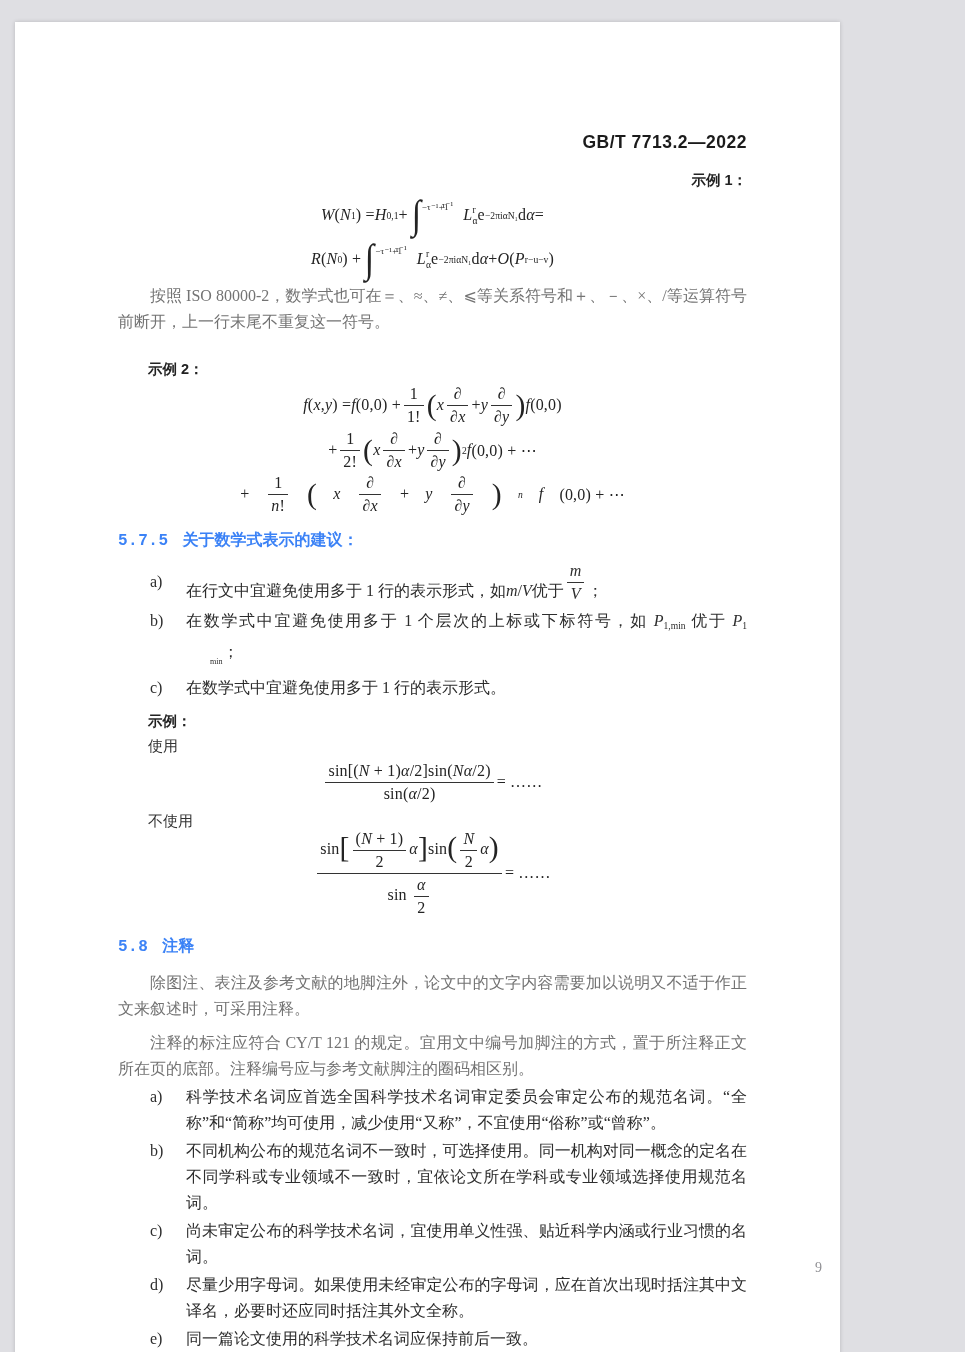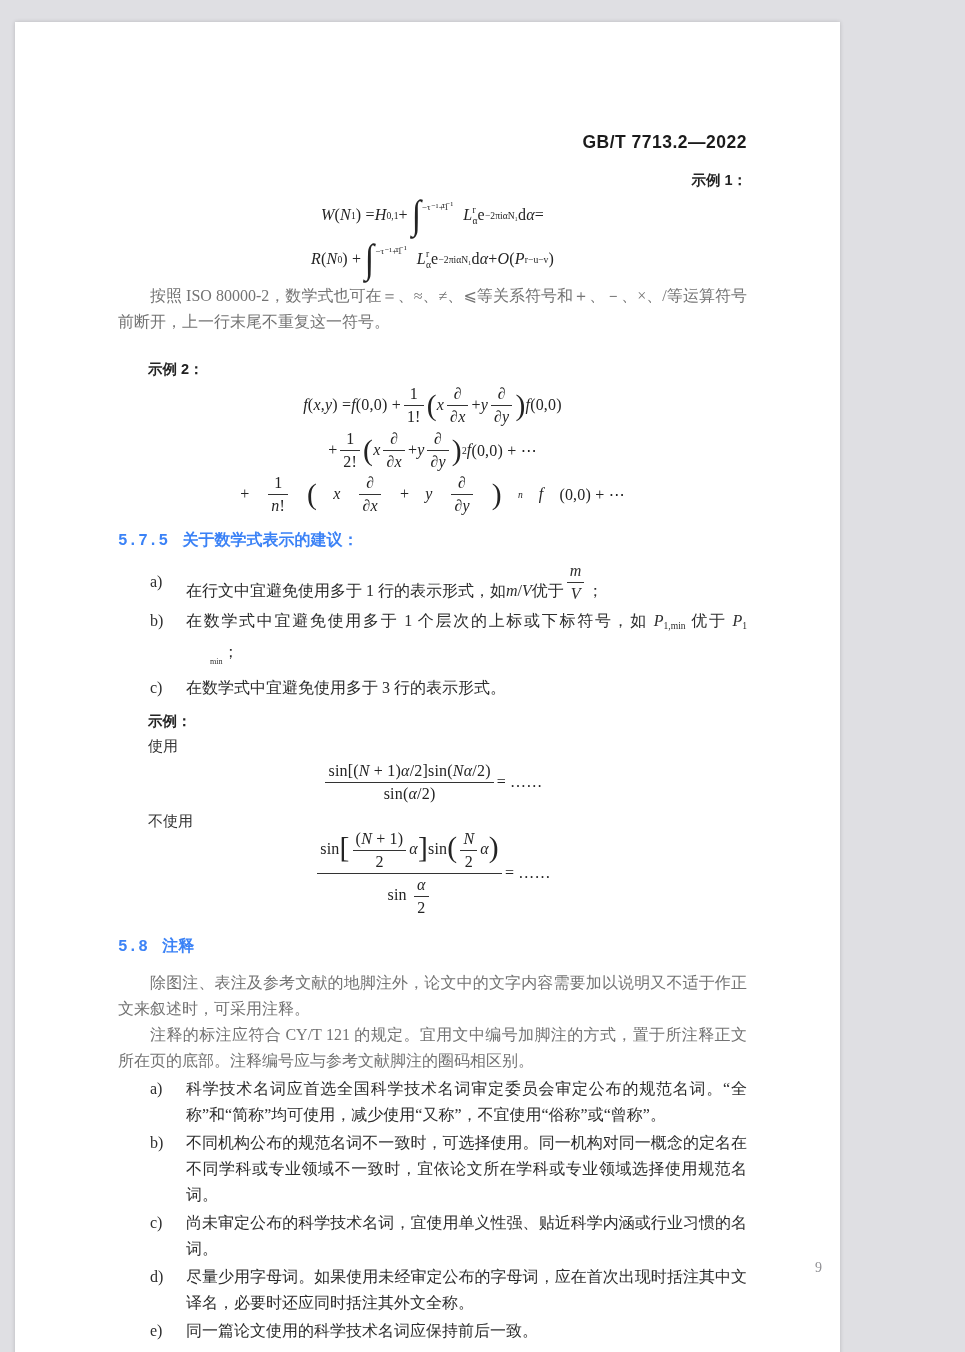--- a/index.html
+++ b/index.html
@@ -114,21 +114,21 @@
   .b-la .li-body { display:flex; align-items:flex-end; flex-wrap:wrap; }
   .b-lb { margin-top:4px; }
   .b-lc { margin-top:0; }
   .b-ex3 { margin-top:10px; }
   .b-use { margin-top:4px; }
   .b-sin1 { margin-top:0; height:50px; }
   .b-nouse { margin-top:4px; }
   .b-sin2 { margin-top:0; height:82px; }
   .b-h58 { margin-top:22px; }
   .b-np1 { margin-top:12px; }
-  .b-np2 { margin-top:0; }
+  .b-np2 { margin-top:8px; }
   .b-h59 { margin-top:24px; }
   .b-intro { margin-top:12px; }
   .b-l59 { margin-top:2px; }
 
   .page-number {
     position:absolute; left:800px; bottom:86px;
     font-size:14px; color:#8f8f93;
     font-family:"Liberation Serif",serif;
   }
 </style>
@@ -208,21 +208,21 @@
             <span class="mnum"><span class="mi">m</span></span>
             <span class="mden"><span class="mi">V</span></span>
           </span>；</span>
     </div>
     <div class="li b-lb">
       <span class="li-marker">b)</span>
       <span class="li-body">在数学式中宜避免使用多于 1 个层次的上标或下标符号，如 <span class="mi">P</span><span class="msub">1,min</span> 优于 <span class="mi">P</span><span class="msub">1 <span class="msub">min</span></span>；</span>
     </div>
     <div class="li b-lc">
       <span class="li-marker">c)</span>
-      <span class="li-body">在数学式中宜避免使用多于 3 行的表示形式。</span>
+      <span class="li-body">在数学式中宜避免使用多于 1 行的表示形式。</span>
     </div>
 
     <div class="example-label b-ex3">示例：</div>
     <div class="plain-label b-use">使用</div>
 
     <div class="formula b-sin1"><span class="mfrac">
           <span class="mnum">sin[(<span class="mi">N</span> + 1)<span class="mi">α</span>/2]sin(<span class="mi">N</span><span class="mi">α</span>/2)</span>
           <span class="mden">sin(<span class="mi">α</span>/2)</span>
         </span> = ……</div>
 

